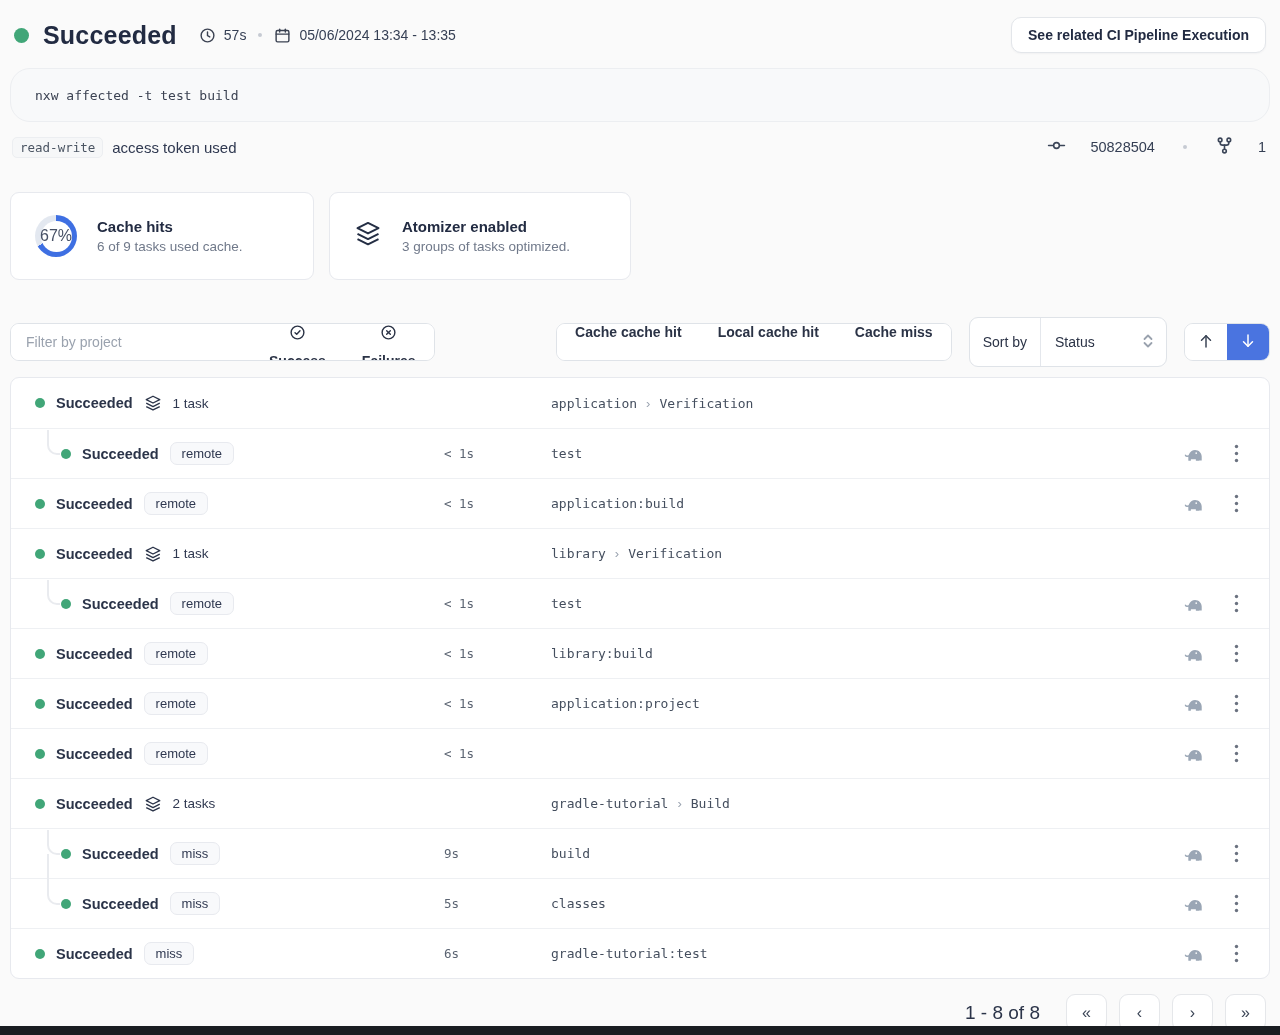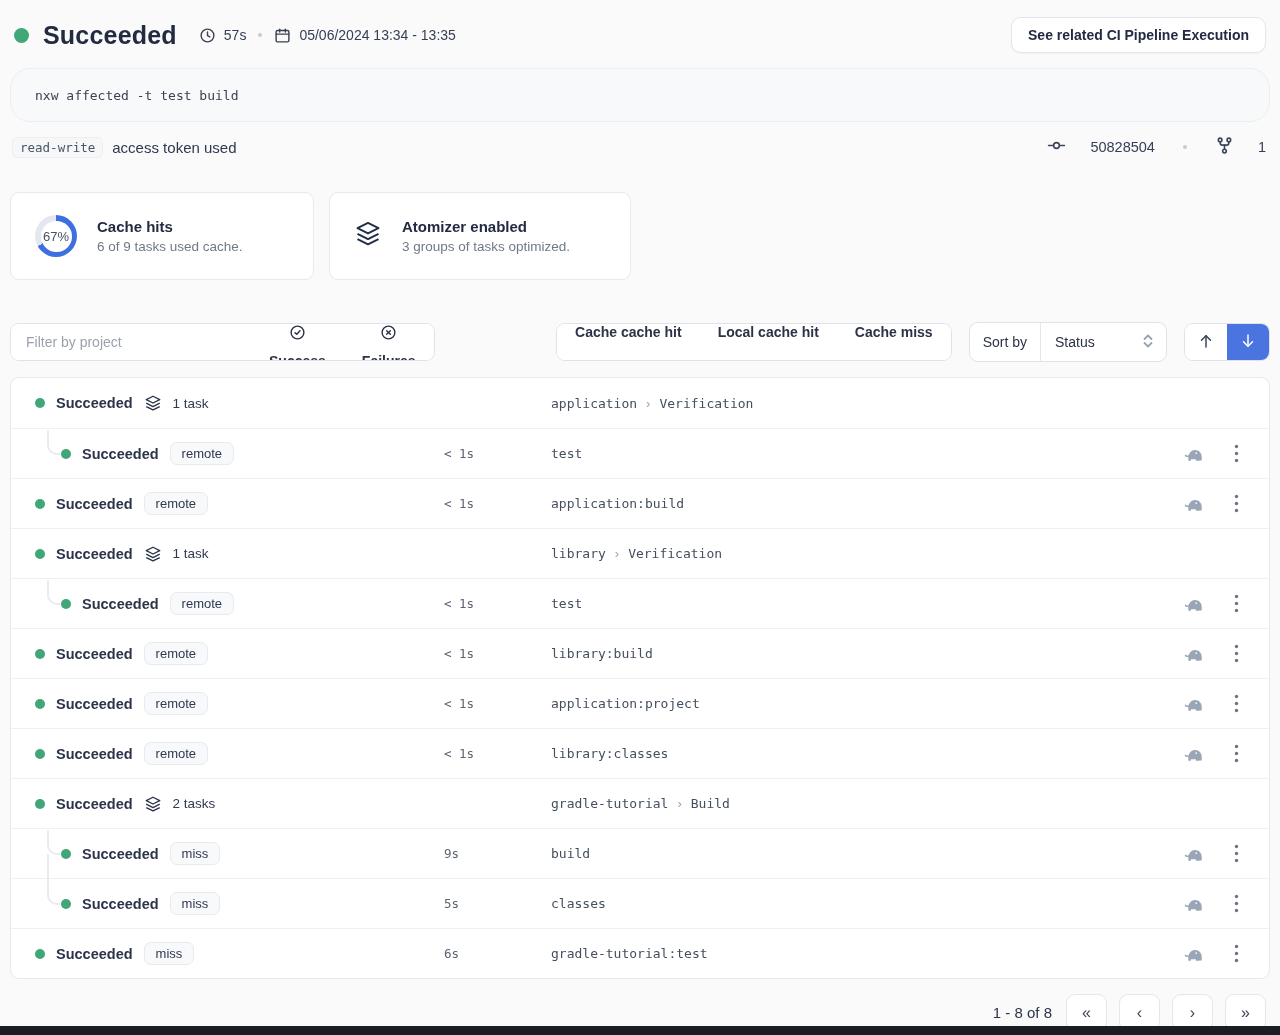--- a/index.html
+++ b/index.html
@@ -47,36 +47,36 @@
   .sum-card {
     background:#fff; border:1px solid #e7e9ee; border-radius:9px; height:88px;
     display:flex; align-items:center; padding:0 24px; gap:20px;
   }
   .sum-card.c1 { width:304px; }
   .sum-card.c2 { width:302px; }
   .donut { width:42px; height:42px; border-radius:50%;
     background:conic-gradient(#3e6fe2 0deg 241deg, #e3e8f0 241deg 360deg);
     display:flex; align-items:center; justify-content:center; }
   .donut-in { width:31px; height:31px; border-radius:50%; background:#fff;
-    display:flex; align-items:center; justify-content:center; font-size:13px; color:#475166; }
+    display:flex; align-items:center; justify-content:center; font-size:16px; color:#475166; }
   .sum-title { font-size:15px; font-weight:bold; color:#222b42; margin-bottom:4px; }
   .sum-sub { font-size:13.5px; color:#70798a; }
 
   
   .filter-bar { display:flex; align-items:center; margin:43px 10px 0 10px; height:38px; }
   .joined { display:flex; background:#fff; border:1px solid #dfe3e8; border-radius:9px; overflow:hidden; height:38px; }
   .joined > * + * { border-left:1px solid #e4e7ec; }
   .filter-input { border:none; outline:none; width:240px; padding:0 15px; font-size:14px;
     font-family:"Liberation Sans", sans-serif; color:#2f3850; background:#fff; }
   .filter-input::placeholder { color:#9aa2ae; }
   .seg-btn { display:flex; align-items:center; gap:9px; padding:0 18px; background:#fff;
     font-size:14px; font-weight:bold; color:#2b3346; border:none; cursor:pointer;flex-direction:column; }
   .right-cluster { margin-left:auto; display:flex; align-items:center; gap:17px; }
   .sort-wrap { display:flex; align-items:stretch; background:#fff; border:1px solid #dfe3e8;
-    border-radius:9px; overflow:hidden; height:40px; }
+    border-radius:9px; overflow:hidden; height:50px; }
   .sort-label { display:flex; align-items:center; padding:0 13px; font-size:14px; color:#2b3346; }
   .sort-select { display:flex; align-items:center; gap:10px; padding:0 12px 0 14px;
     border-left:1px solid #e4e7ec; font-size:14px; color:#2b3346; cursor:pointer; min-width:126px; justify-content:space-between;}
   .dir-wrap { display:flex; border-radius:9px; overflow:hidden; border:1px solid #dfe3e8; height:38px; }
   .dir-btn { width:42px; display:flex; align-items:center; justify-content:center; background:#fff; border:none; cursor:pointer; }
   .dir-btn.active { background:#4a74e0; }
 
   
   .table-card { margin:16px 10px 0 10px; background:#fff; border:1px solid #e7e9ee; border-radius:9px; overflow:visible; }
   .row { position:relative; height:50px; border-top:1px solid #eef0f3; }
@@ -95,21 +95,21 @@
   .cell-duration { position:absolute; left:433px; top:0; height:100%; display:flex; align-items:center;
     font-family:"DejaVu Sans Mono", monospace; font-size:12.5px; color:#5b6472; }
   .cell-target { position:absolute; left:540px; top:0; height:100%; display:flex; align-items:center; gap:9px;
     font-family:"DejaVu Sans Mono", monospace; font-size:13px; color:#444e5e; }
   .cell-target .sep { color:#9aa3b0; font-family:"Liberation Sans", sans-serif; font-size:13px; }
   .cell-actions { position:absolute; right:30px; top:0; height:100%; display:flex; align-items:center; gap:30px; }
   .kebab-btn, .gradle-btn { background:none; border:none; cursor:pointer; display:flex; align-items:center; }
 
   
   .pagination { display:flex; align-items:center; justify-content:flex-end; gap:12px; margin:15px 14px 0 10px; }
-  .page-range { font-size:15px; color:#2b3449; margin-right:2px;text-align:center; }
+  .page-range { font-size:19px; color:#2b3449; margin-right:14px;text-align:center; }
   .pg-btn { width:41px; height:37px; background:#fff; border:1px solid #e5e7ea; border-radius:9px;
     font-size:16px; color:#3b4556; cursor:pointer; box-shadow:0 1px 1px rgba(20,30,60,.03); }
 
   .bottom-strip { position:absolute; left:0; bottom:0; width:100%; height:9px; background:#1a1d21; }
 </style>
 </head>
 <body>
 
 <div class="header-bar">
   <span class="big-dot"></span>
@@ -416,21 +416,20 @@
           </button>
         </span>
       </div>
       <div class="row">
         <span class="cell-status">
           <span class="status-dot"></span>
           <span class="status-label">Succeeded</span>
           <span class="cache-badge">remote</span>
         </span>
         <span class="cell-duration">&lt; 1s</span>
-        <span class="cell-target">library:classes</span>
         <span class="cell-actions">
           <button class="gradle-btn">
             <svg width="22" height="17" viewBox="0 0 24 18" fill="#9aa6b5">
               <path d="M21.5 16.5v-4.1C21.5 8.4 18.3 5.2 14.3 5.2c-3.1 0-5.8 2-6.8 4.8l-.3.8-1.2.3c-.8.2-1.6-.1-2-.8-.3-.5-1-.3-1 .3.1 1.3 1.3 2.3 2.6 2.1l1.3-.2v4c0 .3.2.5.5.5h1.8c.3 0 .5-.2.5-.5v-1.2h5.4v1.2c0 .3.2.5.5.5h2.7c.3 0 .5-.2.5-.5z"></path>
               <circle cx="15.5" cy="8.6" r=".9" fill="#fff"></circle>
             </svg>
           </button>
           <button class="kebab-btn">
             <svg width="5" height="19" viewBox="0 0 5 19" fill="#6b7280">
               <circle cx="2.5" cy="2.5" r="1.7"></circle>

